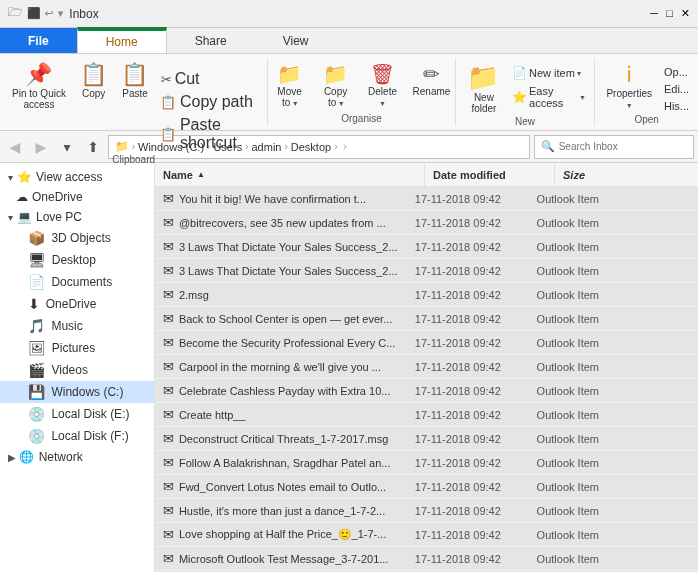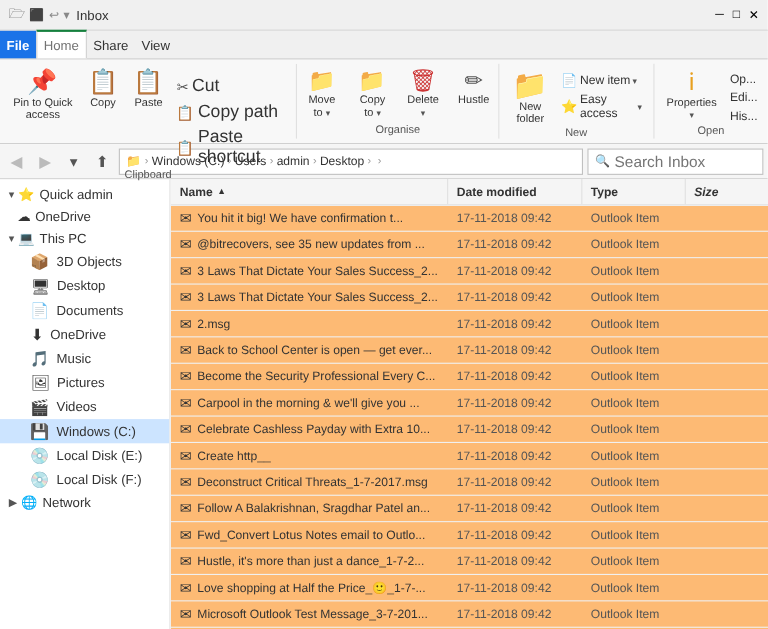--- a/index.html
+++ b/index.html
@@ -24,33 +24,33 @@
       background: #f8f8f8;
       border-bottom: 1px solid #d0d0d0;
     }
     .ribbon-tabs {
       display: flex;
       height: 26px;
       background: #f0f0f0;
       border-bottom: 1px solid #d0d0d0;
     }
     .ribbon-tab {
-      padding: 4px 6px;
+      padding: 4px 28px;
       font-size: 12px;
       cursor: pointer;
       color: #333;
       display: flex;
       align-items: center;
     }
     .ribbon-tab.active {
       background: #fff;
-      border-top: 2px solid #15803d;
+      border-top: 4px solid #15803d;
       border-left: 1px solid #d0d0d0;
       border-right: 1px solid #d0d0d0;
-      color: #737373;
+      color: #a16207;
       margin-top: -1px;
     }
     .ribbon-tab.file {
       background: #1a73e8;
       color: #fff;
       font-weight: bold;
       border: none;
     }
     .ribbon-content {
       display: flex;
@@ -169,21 +169,21 @@
       width: 160px;
       display: flex;
       align-items: center;
       background: #fff;
       padding: 0 6px;
       gap: 4px;
     }
     .search-box input {
       border: none;
       outline: none;
-      font-size: 14px;
+      font-size: 10px;
       color: #aaa;
       width: 100%;
       background: transparent;
     }
 
     
     .main-content {
       display: flex;
       height: calc(572px - 28px - 102px - 32px);
       overflow: hidden;
@@ -218,21 +218,21 @@
       font-size: 12px;
       color: #333;
       gap: 4px;
     }
     .expand-arrow { font-size: 10px; color: #555; }
 
     
     .file-list {
       flex: 1;
       overflow-y: auto;
-      background: #fdba74;
+      background: #e5e5e5;
     }
     .file-list-header {
       display: flex;
       align-items: center;
       background: #f5f5f5;
       border-bottom: 1px solid #e0e0e0;
       height: 24px;
       position: sticky;
       top: 0;
     }
@@ -356,21 +356,21 @@
         <div class="ribbon-btn">
           <span class="btn-icon" style="font-size:20px;">📁</span>
           <span class="btn-label">Copy<br>to <span class="dropdown-arrow">▾</span></span>
         </div>
         <div class="ribbon-btn">
           <span class="btn-icon" style="font-size:20px;color:#cc3333;">🗑</span>
           <span class="btn-label">Delete <span class="dropdown-arrow">▾</span></span>
         </div>
         <div class="ribbon-btn">
           <span class="btn-icon" style="font-size:20px;">✏</span>
-          <span class="btn-label">Hustle</span>
+          <span class="btn-label">Rename</span>
         </div>
       </div>
       <div class="ribbon-group-label">Organise</div>
     </div>
 
     <div class="ribbon-group">
       <div class="ribbon-group-buttons">
         <div class="ribbon-btn">
           <span class="btn-icon btn-icon-lg" style="font-size:26px;color:#d4a017;">📁</span>
           <span class="btn-label">New<br>folder</span>
@@ -439,32 +439,32 @@
   </div>
 </div>
 
 <div class="main-content">
 
   <div class="sidebar">
 
     <div class="sidebar-section">
       <span class="expand-arrow">▾</span>
       <span class="s-icon">⭐</span>
-      <span>Quick admin</span>
+      <span>View access</span>
     </div>
 
     <div class="sidebar-section" style="padding-left:16px;">
       <span class="s-icon">☁</span>
       <span>OneDrive</span>
     </div>
 
     <div class="sidebar-section">
       <span class="expand-arrow">▾</span>
       <span class="s-icon" style="color:#555;">💻</span>
-      <span>This PC</span>
+      <span>Love PC</span>
     </div>
 
     <div class="sidebar-item" style="padding-left:28px;">
       <span class="s-icon">📦</span>
       <span>3D Objects</span>
     </div>
 
     <div class="sidebar-item" style="padding-left:28px;">
       <span class="s-icon">🖥</span>
       <span>Desktop</span>
@@ -517,21 +517,20 @@
     </div>
 
   </div>
 
   <div class="file-list">
     <div class="file-list-header">
       <div class="col-header col-name">
         Name <span class="sort-arrow">▲</span>
       </div>
       <div class="col-header col-date">Date modified</div>
-      <div class="col-header col-type">Type</div>
       <div class="col-header col-size" style="border-right:none;">Size</div>
     </div>
 
     <div id="file-rows-container">
         <div class="file-row">
           <div class="file-cell file-cell-name">
             <span class="file-icon">✉</span>
             <span class="file-name-text">You hit it big! We have confirmation t...</span>
           </div>
           <div class="file-cell file-cell-date">17-11-2018 09:42</div>

